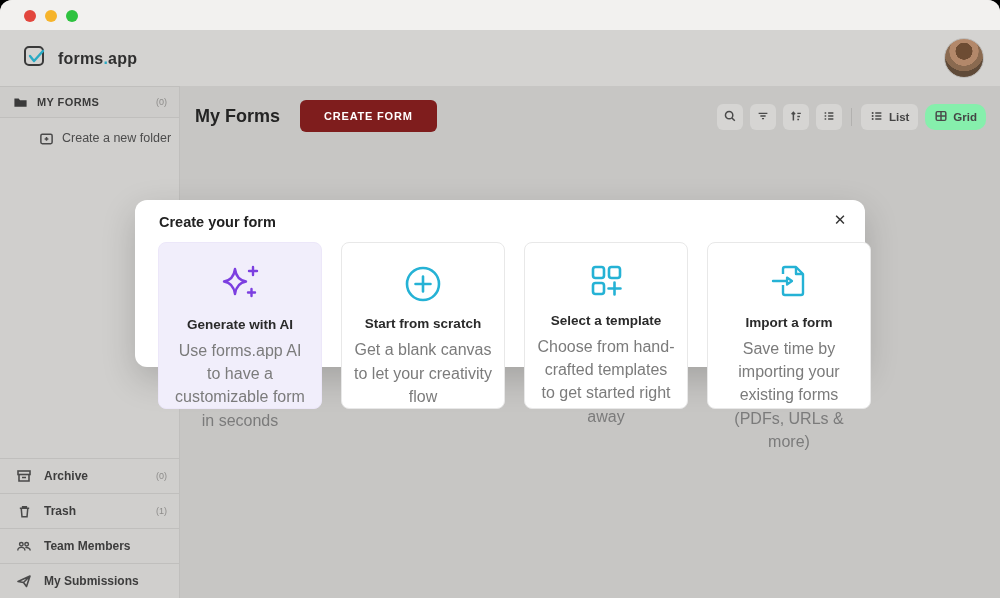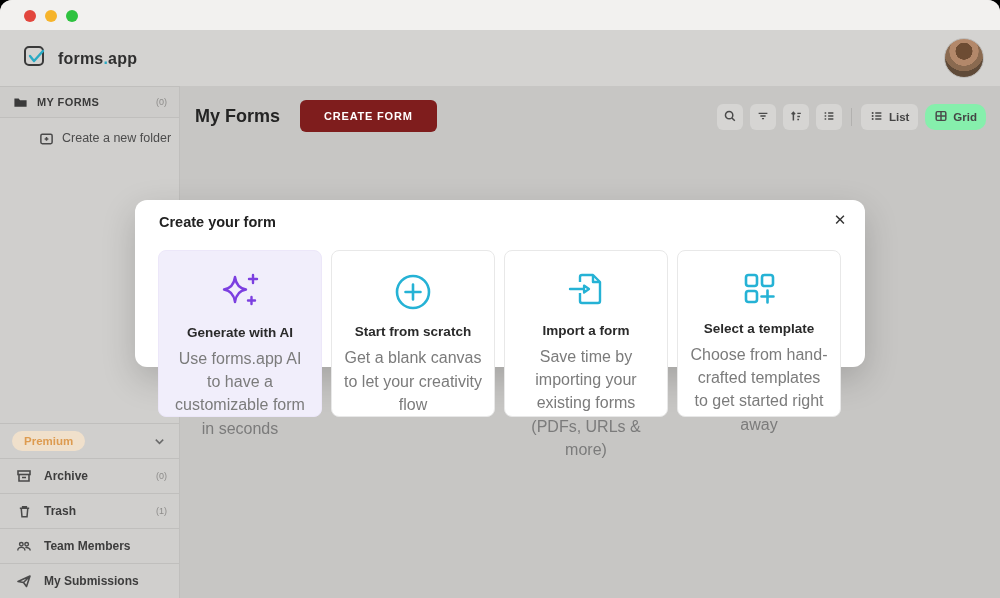--- a/index.html
+++ b/index.html
@@ -56,21 +56,21 @@
   .tool-divider { width:1px; height:18px; background:#b2b1af; margin:0 2px; }
   .tool-btn.labeled { padding:0 9px; font-size:11.5px; font-weight:bold; color:#444; }
   .tool-btn.active { background:#86efac;border-radius:10px; }
 
   
   .modal { position:absolute; left:135px; top:200px; width:730px; height:167px; background:#ffffff;
            border-radius:12px; box-shadow:0 12px 34px rgba(0,0,0,0.18); }
   .modal-title { position:absolute; left:24px; top:14px; font-size:14.5px; font-weight:bold; color:#222; }
   .modal-close { position:absolute; right:12px; top:7px; width:26px; height:26px; border:none; background:transparent;
                  font-size:15px; color:#333; cursor:pointer; font-family:"DejaVu Sans",sans-serif; }
-  .cards { position:absolute; left:23px; top:50px; display:flex; gap:9px;justify-content:flex-end; }
+  .cards { position:absolute; left:23px; top:42px; display:flex; gap:19px;justify-content:flex-end; }
   .card { width:164px; height:167px; border:1px solid #e8e8e8; border-radius:8px; background:#fff;
           display:flex; flex-direction:column; align-items:center; padding:18px 12px 0 12px; cursor:pointer; }
   .card.ai { background:#f1eefb; border-color:#ece7f9; }
   .card-icon { height:52px; display:flex; align-items:center; justify-content:center; }
   .card-title { font-size:13.5px; font-weight:bold; color:#2a2a2a; margin-top:10px; }
   .card-desc { font-size:16px; color:#7b7b7b; text-align:center; line-height:1.45; margin-top:7px; }
 
   .teal-stroke   { stroke:#25b2d5; fill:none; }
   .purple-stroke { stroke:#7c3fe0; fill:none; }
 </style>
@@ -114,29 +114,20 @@
       <span class="side-icon">
         <svg width="15" height="15" viewBox="0 0 16 16">
             <rect x="2" y="3.5" width="12" height="10" rx="1.5"></rect>
             <path d="M8 6.5 v4 M6 8.5 h4"></path>
           </svg>
       </span>
       <span class="newfolder-label">Create a new folder</span>
     </div>
 
     <div class="sidebar-bottom">
-      <div class="premium-row">
-        <span class="premium-pill">Premium</span>
-        <span class="premium-spacer"></span>
-        <span class="side-icon">
-          <svg width="13" height="13" viewBox="0 0 14 14">
-              <path d="M3 5 l4 4 l4 -4" stroke="#6a6a6a"></path>
-            </svg>
-        </span>
-      </div>
 
       <div class="nav-row">
         <span class="side-icon">
           <svg width="16" height="16" viewBox="0 0 16 16">
               <rect x="2" y="3" width="12" height="3.5"></rect>
               <path d="M3 6.5 v6.5 h10 v-6.5 M6 9.5 h4"></path>
             </svg>
         </span>
         <span class="nav-label">Archive</span>
         <span class="row-count">(0)</span>
@@ -252,44 +243,44 @@
 
       <div class="card">
         <span class="card-icon">
           <svg width="42" height="42" viewBox="0 0 42 42">
             <circle class="teal-stroke" cx="21" cy="21" r="16" stroke-width="2.6"></circle>
             <path class="teal-stroke" d="M21 13.5 v15 M13.5 21 h15" stroke-width="2.6" stroke-linecap="round"></path>
           </svg>
         </span>
         <div class="card-title">Start from scratch</div>
         <div class="card-desc">Get a blank canvas to let your creativity flow</div>
+      </div>
+
+      <div class="card">
+        <span class="card-icon">
+          <svg width="44" height="42" viewBox="0 0 44 42">
+            <rect class="teal-stroke" x="9" y="6" width="11" height="11" rx="2.5" stroke-width="2.6"></rect>
+            <rect class="teal-stroke" x="25" y="6" width="11" height="11" rx="2.5" stroke-width="2.6"></rect>
+            <rect class="teal-stroke" x="9" y="22" width="11" height="11" rx="2.5" stroke-width="2.6"></rect>
+            <path class="teal-stroke" d="M30.5 21.5 v12 M24.5 27.5 h12" stroke-width="2.6" stroke-linecap="round"></path>
+          </svg>
+        </span>
+        <div class="card-title">Select a template</div>
+        <div class="card-desc">Choose from hand-crafted templates to get started right away</div>
       </div>
 
       <div class="card">
         <span class="card-icon">
           <svg width="46" height="44" viewBox="0 0 46 44">
             <path class="teal-stroke" d="M19 6 h11 l7 7 v19 a2 2 0 0 1 -2 2 h-16 a2 2 0 0 1 -2 -2 v-8 M17 13 v-5 a2 2 0 0 1 2 -2" stroke-width="2.4" stroke-linejoin="round"></path>
             <path class="teal-stroke" d="M30 6 v7 h7" stroke-width="2.4" stroke-linejoin="round"></path>
             <path class="teal-stroke" d="M7 20 h14" stroke-width="2.4" stroke-linecap="round"></path>
             <path class="teal-stroke" d="M21 16.5 l5 3.5 l-5 3.5 z" stroke-width="2.2" stroke-linejoin="round"></path>
           </svg>
         </span>
         <div class="card-title">Import a form</div>
         <div class="card-desc">Save time by importing your existing forms (PDFs, URLs &amp; more)</div>
       </div>
 
-      <div class="card">
-        <span class="card-icon">
-          <svg width="44" height="42" viewBox="0 0 44 42">
-            <rect class="teal-stroke" x="9" y="6" width="11" height="11" rx="2.5" stroke-width="2.6"></rect>
-            <rect class="teal-stroke" x="25" y="6" width="11" height="11" rx="2.5" stroke-width="2.6"></rect>
-            <rect class="teal-stroke" x="9" y="22" width="11" height="11" rx="2.5" stroke-width="2.6"></rect>
-            <path class="teal-stroke" d="M30.5 21.5 v12 M24.5 27.5 h12" stroke-width="2.6" stroke-linecap="round"></path>
-          </svg>
-        </span>
-        <div class="card-title">Select a template</div>
-        <div class="card-desc">Choose from hand-crafted templates to get started right away</div>
-      </div>
-
     </div>
   </div>
 
 </div>
 
 </body></html>

